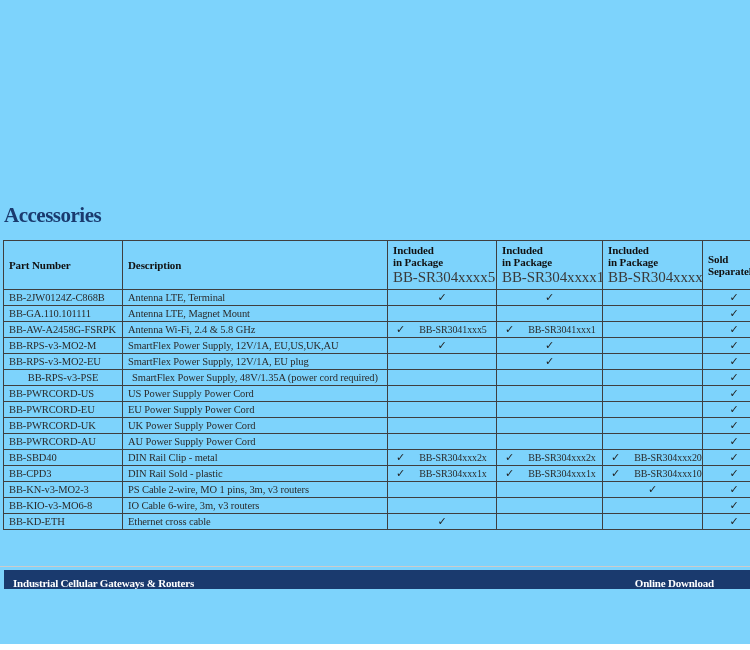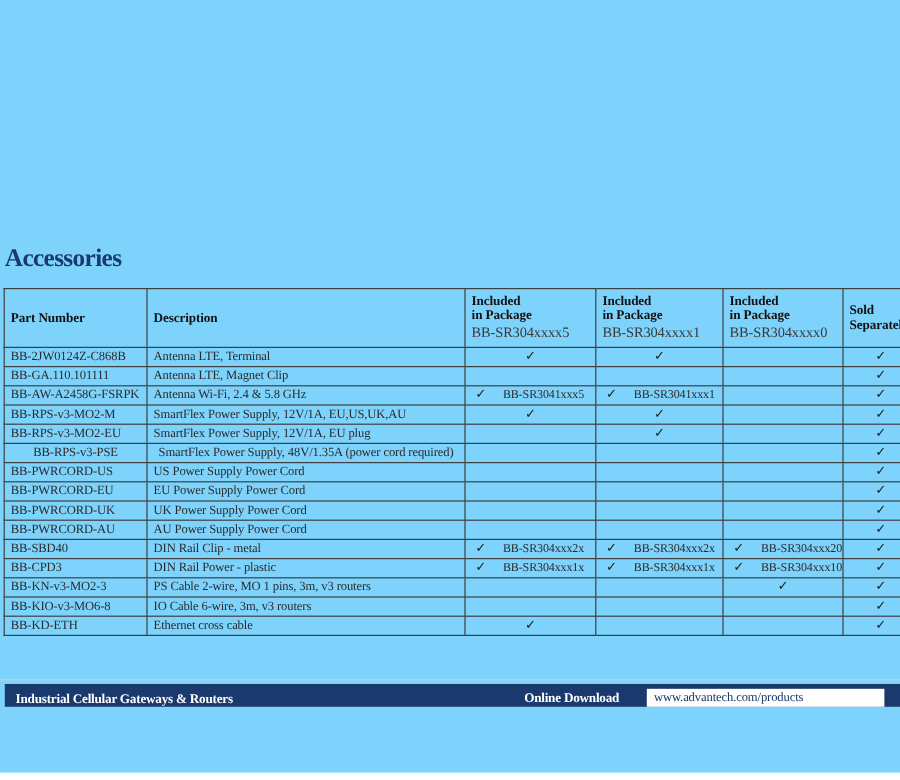--- a/index.html
+++ b/index.html
@@ -30,21 +30,21 @@
   table.acc col.c-sold{width:63px;}
   table.acc th, table.acc td{
     border:1px solid #3f3f3f;
     padding:0 5px;
     vertical-align:middle;
     overflow:hidden;white-space:nowrap;
   }
   table.acc thead th{height:48px;font-size:11px;color:#111;}
   th.h-left{text-align:left;font-weight:bold;margin-top:44px;}
   th.h-mid{text-align:left;font-weight:bold;padding:0 2px;margin-top:14px;}
-  .h-sub{display:block;font-weight:normal;font-size:12px;color:#3a3a3a;margin-top:1px;}
+  .h-sub{display:block;font-weight:normal;font-size:15px;color:#3a3a3a;margin-top:1px;}
   table.acc tbody td{height:15px;line-height:13px;}
   td.cell-part{white-space:nowrap;}
   td.cell-desc{white-space:normal;line-height:12px;}
   td.cell-mark{text-align:center;}
   .chklbl{display:flex;align-items:center;justify-content:flex-start;padding-left:3px;gap:14px;}
   .chk{font-size:11px;color:#222;}
   .chklbl .lbl{font-size:10px;color:#2b2b2b;}
   tr.tall td{height:28px;text-align:center;}
   .footnote{
     position:absolute;left:4px;top:550px;
@@ -114,21 +114,21 @@
         <tr>
           <td class="cell-part">BB-2JW0124Z-C868B</td>
           <td class="cell-desc">Antenna LTE, Terminal</td>
           <td class="cell-mark"><span class="chk">✓</span></td>
           <td class="cell-mark"><span class="chk">✓</span></td>
           <td></td>
           <td class="cell-mark"><span class="chk">✓</span></td>
         </tr>
         <tr>
           <td class="cell-part">BB-GA.110.101111</td>
-          <td class="cell-desc">Antenna LTE, Magnet Clip</td>
+          <td class="cell-desc">Antenna LTE, Magnet Mount</td>
           <td></td>
           <td></td>
           <td></td>
           <td class="cell-mark"><span class="chk">✓</span></td>
         </tr>
         <tr>
           <td class="cell-part">BB-AW-A2458G-FSRPK</td>
           <td class="cell-desc">Antenna Wi-Fi, 2.4 &amp; 5.8 GHz</td>
           <td>
             <span class="chklbl">
@@ -219,21 +219,21 @@
           <td>
             <span class="chklbl">
               <span class="chk">✓</span>
               <span class="lbl">BB-SR304xxx20</span>
             </span>
           </td>
           <td class="cell-mark"><span class="chk">✓</span></td>
         </tr>
         <tr>
           <td class="cell-part">BB-CPD3</td>
-          <td class="cell-desc">DIN Rail Power - plastic</td>
+          <td class="cell-desc">DIN Rail Sold - plastic</td>
           <td>
             <span class="chklbl">
               <span class="chk">✓</span>
               <span class="lbl">BB-SR304xxx1x</span>
             </span>
           </td>
           <td>
             <span class="chklbl">
               <span class="chk">✓</span>
               <span class="lbl">BB-SR304xxx1x</span>
@@ -274,17 +274,16 @@
       </tbody>
   </table>
 
 
   <div class="hairline"></div>
 
   <div class="footer-bar">
     <span class="footer-title">Industrial Cellular Gateways &amp; Routers</span>
     <span class="dl-group">
       <span class="dl-label">Online Download</span>
-      <span class="dl-box">www.advantech.com/products</span>
     </span>
   </div>
 
 </div>
 
 </body></html>

